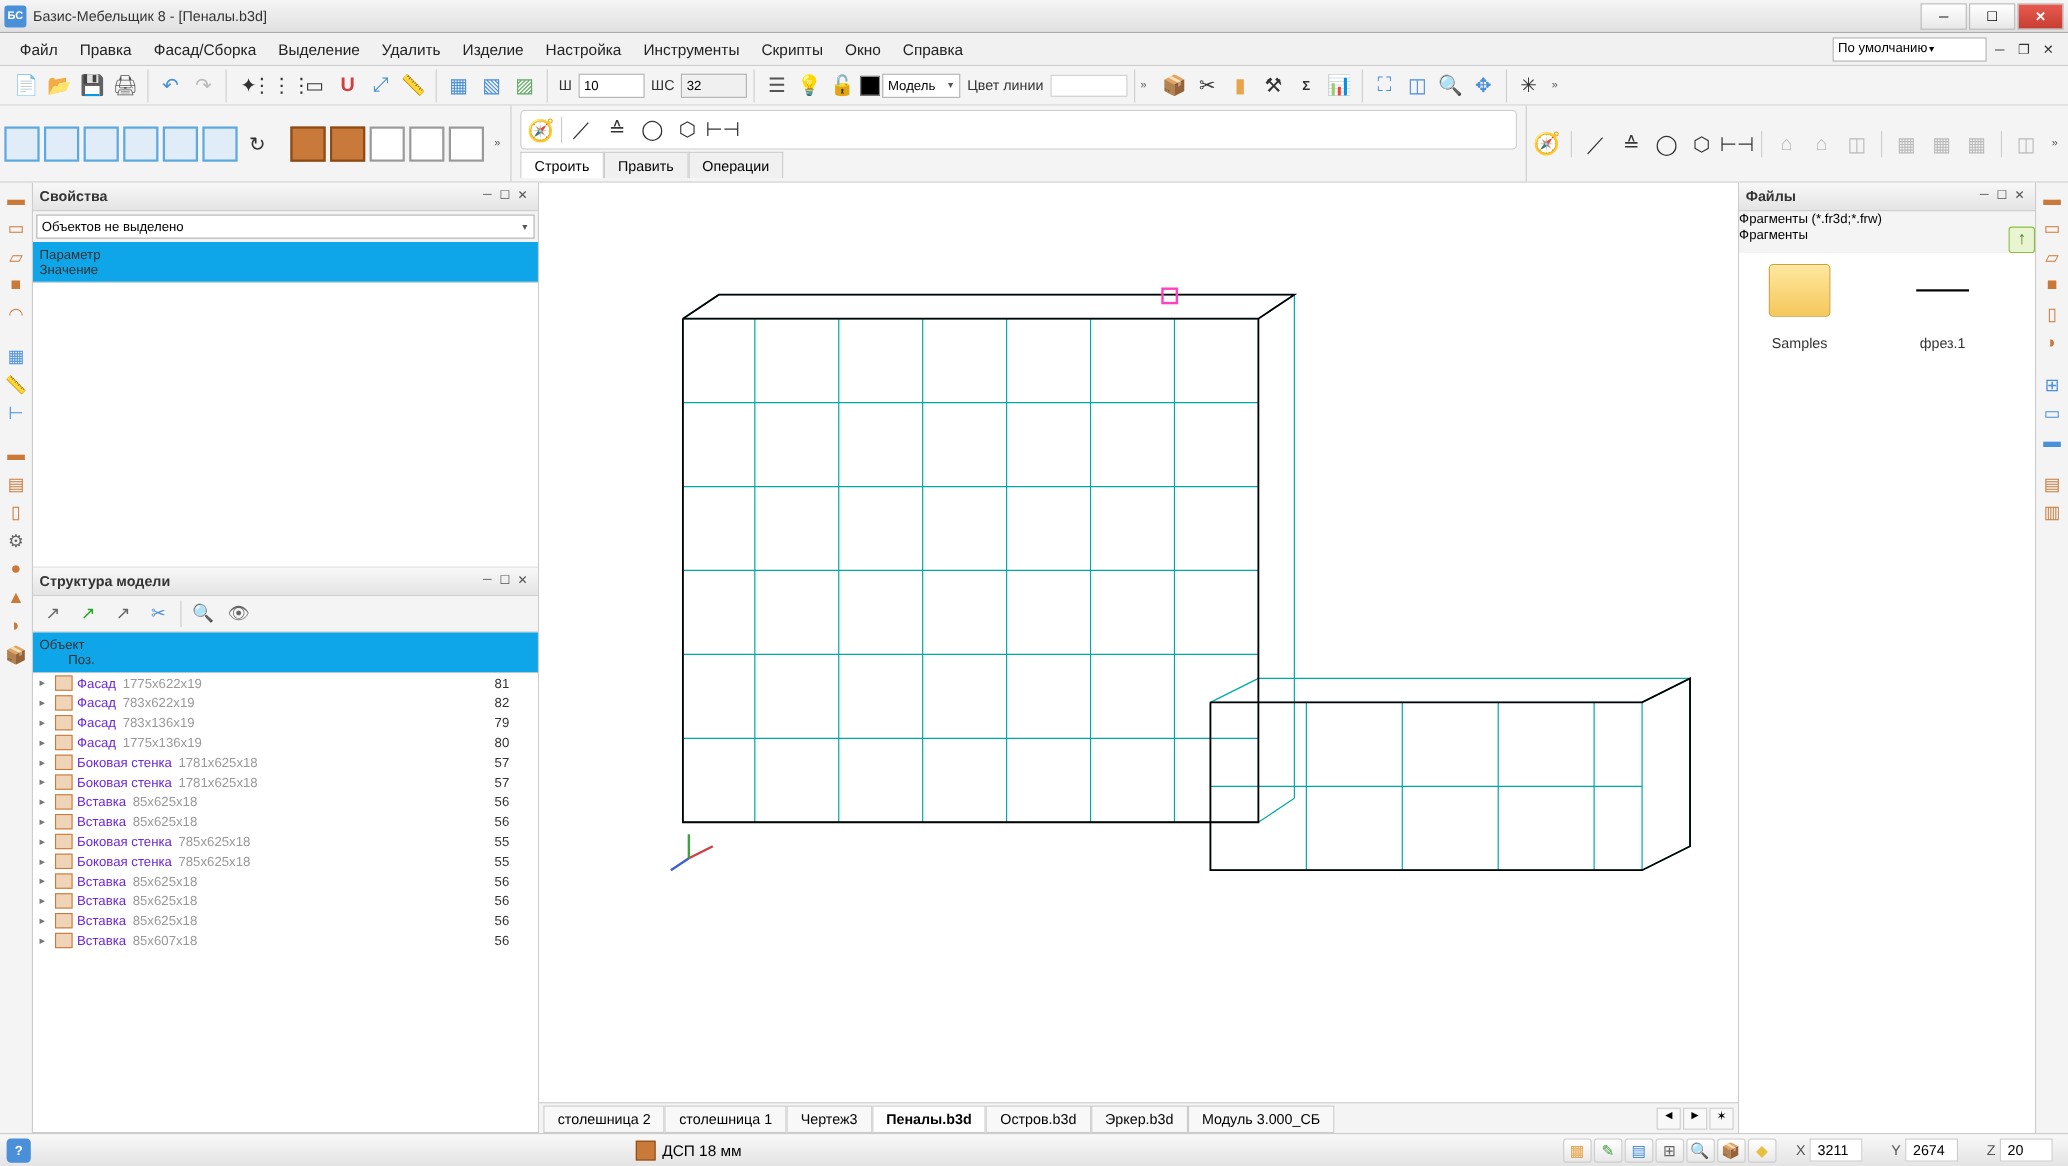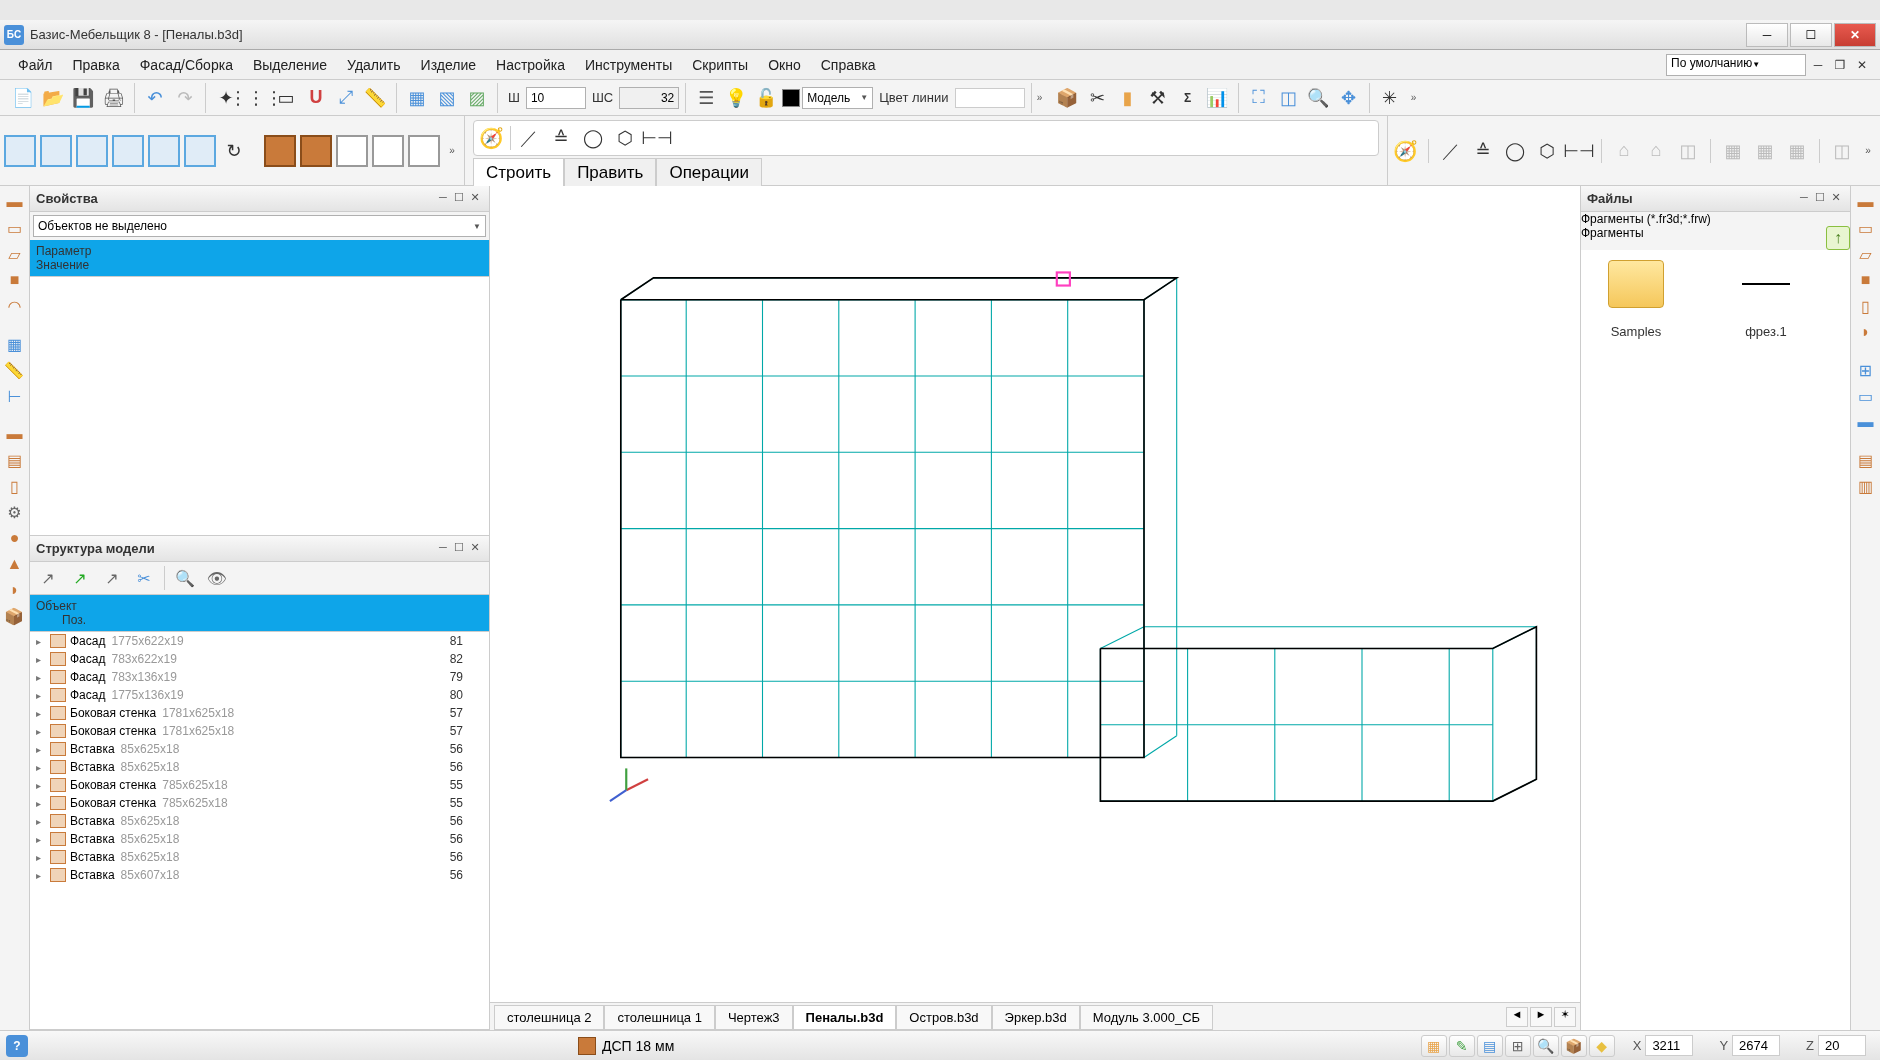--- a/index.html
+++ b/index.html
@@ -1,18 +1,18 @@
 <!DOCTYPE html>
 <html><head>
 <meta charset="utf-8">
 <style>
 * { margin: 0; padding: 0; box-sizing: border-box; font-family: Tahoma, Arial, sans-serif; font-size: 12px; }
 body { background: #e8e8e8; width: 1880px; height: 1060px; overflow: hidden; display: flex; flex-direction: column; }
 
-.titlebar { height: 30px; background: linear-gradient(#f5f5f5,#e0e0e0); display: flex; align-items: center; padding: 0 4px; border-bottom: 1px solid #aaa; margin-top: 20px; }
+.titlebar { height: 30px; background: linear-gradient(#f5f5f5,#e0e0e0); display: flex; align-items: center; padding: 0 4px; border-bottom: 1px solid #aaa; }
 .titlebar .app-icon { width: 20px; height: 20px; background: #4a90d9; border-radius: 3px; margin-right: 6px; display: flex; align-items: center; justify-content: center; color: #fff; font-size: 10px; font-weight: bold; }
 .titlebar .title { flex: 1; color: #333; font-size: 13px; }
 .titlebar .win-btn { width: 42px; height: 24px; display: flex; align-items: center; justify-content: center; border: 1px solid #bbb; background: linear-gradient(#fff,#e8e8e8); margin-left: 2px; cursor: pointer; }
 .titlebar .win-btn.close { background: linear-gradient(#e85a4f,#c73e33); color: #fff; font-weight: bold; }
 
 .menubar { height: 30px; background: #f1f1f1; display: flex; align-items: center; padding: 0 8px; border-bottom: 1px solid #ccc; }
 .menubar .menu-item { padding: 4px 10px; cursor: pointer; color: #222; font-size: 14px; }
 .menubar .spacer { flex: 1; }
 .menubar .mode-select { width: 140px; height: 22px; border: 1px solid #b0b0b0; background: #fff; padding: 0 4px; font-size: 13px; }
 .menubar .child-btn { width: 20px; height: 18px; margin-left: 2px; display: flex; align-items: center; justify-content: center; cursor: pointer; font-size: 12px; color: #333; }
@@ -32,21 +32,21 @@
 .tb-dropdown::after { content: "▼"; font-size: 8px; color: #555; margin-left: 6px; }
 .overflow-chev { width: 16px; text-align: center; font-size: 10px; color: #555; cursor: pointer; }
 
 .toolbar-row2 { display: flex; align-items: stretch; background: #f4f4f4; border-bottom: 1px solid #ccc; height: 70px; }
 .toolbar-row2 .left-box { display: flex; align-items: center; padding: 4px; gap: 4px; border-right: 1px solid #ccc; }
 .box-icon { width: 32px; height: 32px; border: 2px solid #5ca8e0; background: rgba(180,220,255,0.3); }
 .box-icon.solid { background: #c97a3a; border-color: #8a4d1a; }
 .toolbar-row2 .center-tabs { flex: 1; display: flex; flex-direction: column; padding: 4px 8px; border-right: 1px solid #ccc; }
 .center-tabs .draw-bar { display: flex; gap: 4px; background: #fff; border: 1px solid #ccc; border-radius: 4px; padding: 4px; align-items: center; height: 36px; }
 .center-tabs .tab-strip { display: flex; margin-top: 2px; }
-.center-tabs .tab { padding: 4px 12px; border: 1px solid #ccc; border-bottom: none; background: #f0f0f0; font-size: 17px; cursor: pointer; }
+.center-tabs .tab { padding: 4px 12px; border: 1px solid #ccc; border-bottom: none; background: #f0f0f0; font-size: 13px; cursor: pointer; }
 .center-tabs .tab.active { background: #fff; }
 .toolbar-row2 .right-box { display: flex; align-items: center; padding: 4px; gap: 4px; }
 
 .main-area { flex: 1; display: flex; overflow: hidden; }
 
 .side-tool-col { width: 30px; background: #f4f4f4; border-right: 1px solid #ccc; display: flex; flex-direction: column; padding-top: 4px; gap: 2px; align-items: center; }
 .side-tool-col.right { border-right: none; border-left: 1px solid #ccc; }
 .side-tool-btn { width: 24px; height: 24px; border: 1px solid transparent; border-radius: 3px; font-size: 16px; color: #666; display: flex; align-items: center; justify-content: center; cursor: pointer; }
 
 .left-panels { width: 460px; background: #f4f4f4; display: flex; flex-direction: column; border-right: 1px solid #ccc; }
@@ -58,21 +58,21 @@
 .panel .select-row select, .panel .select-row .fake-select { width: 100%; height: 22px; border: 1px solid #b0b0b0; background: #fff; font-size: 13px; padding: 0 4px; display:flex; align-items:center; }
 .panel .fake-select::after { content: "▼"; font-size: 8px; color: #555; margin-left: auto; }
 .col-head { display: flex; background: #0ea5e9; border-bottom: 1px solid #ccc; padding: 4px 6px; font-size: 13px; color: #333; flex-direction: column; }
 .panel-body { flex: 1; background: #fff; overflow: auto; }
 .props-panel { height: 350px; }
 .tree-panel { flex: 1; }
 .tree-toolbar { display: flex; gap: 8px; padding: 4px 6px; background: #f4f4f4; border-bottom: 1px solid #ccc; }
 .tree-row { display: flex; align-items: center; padding: 2px 6px; font-size: 13px; color: #333; }
 .tree-row .exp { width: 14px; font-size: 10px; color: #777; }
 .tree-row .ico { width: 16px; height: 14px; border: 1px solid #c97a3a; background: #f0d4b8; margin-right: 4px; }
-.tree-row .name { color: #000000; }
+.tree-row .name { color: #6d28d9; }
 .tree-row .dims { color: #999; margin-left: 6px; }
 .tree-row .pos { margin-left: auto; color: #333; padding-right: 20px; }
 
 .viewport { flex: 1; background: #fff; display: flex; flex-direction: column; }
 .viewport-canvas { flex: 1; position: relative; overflow: hidden; }
 .viewport-canvas svg { width: 100%; height: 100%; }
 .doc-tabs { height: 28px; display: flex; align-items: center; border-top: 1px solid #ccc; background: #f4f4f4; padding: 0 4px; gap: 0; }
 .doc-tab { padding: 4px 12px; border: 1px solid #ccc; background: #f8f8f8; font-size: 13px; cursor: pointer; margin-top: 2px; }
 .doc-tab.active { background: #fff; font-weight: bold; }
 .doc-tabs .nav { margin-left: auto; display: flex; gap: 2px; }
@@ -148,21 +148,21 @@
   </div>
   <div class="toolbar-group">
     <div class="tb-btn blue">▦</div>
     <div class="tb-btn blue">▧</div>
     <div class="tb-btn" style="color:#6a6;">▨</div>
   </div>
   <div class="toolbar-group">
     <span class="tb-label">Ш</span>
     <input class="tb-input" value="10" style="">
     <span class="tb-label">ШС</span>
-    <input class="tb-input" style="background: rgb(240, 240, 240); text-align: right;" value="32">
+    <input class="tb-input" style="background: rgb(240, 240, 240);" value="32">
   </div>
   <div class="toolbar-group">
     <div class="tb-btn">☰</div>
     <div class="tb-btn" style="color:#e8c040;">💡</div>
     <div class="tb-btn orange">🔓</div>
     <div class="tb-swatch"></div>
     <div class="tb-dropdown">
         <span>Модель</span>
       </div>
     <span class="tb-label">Цвет линии</span>

